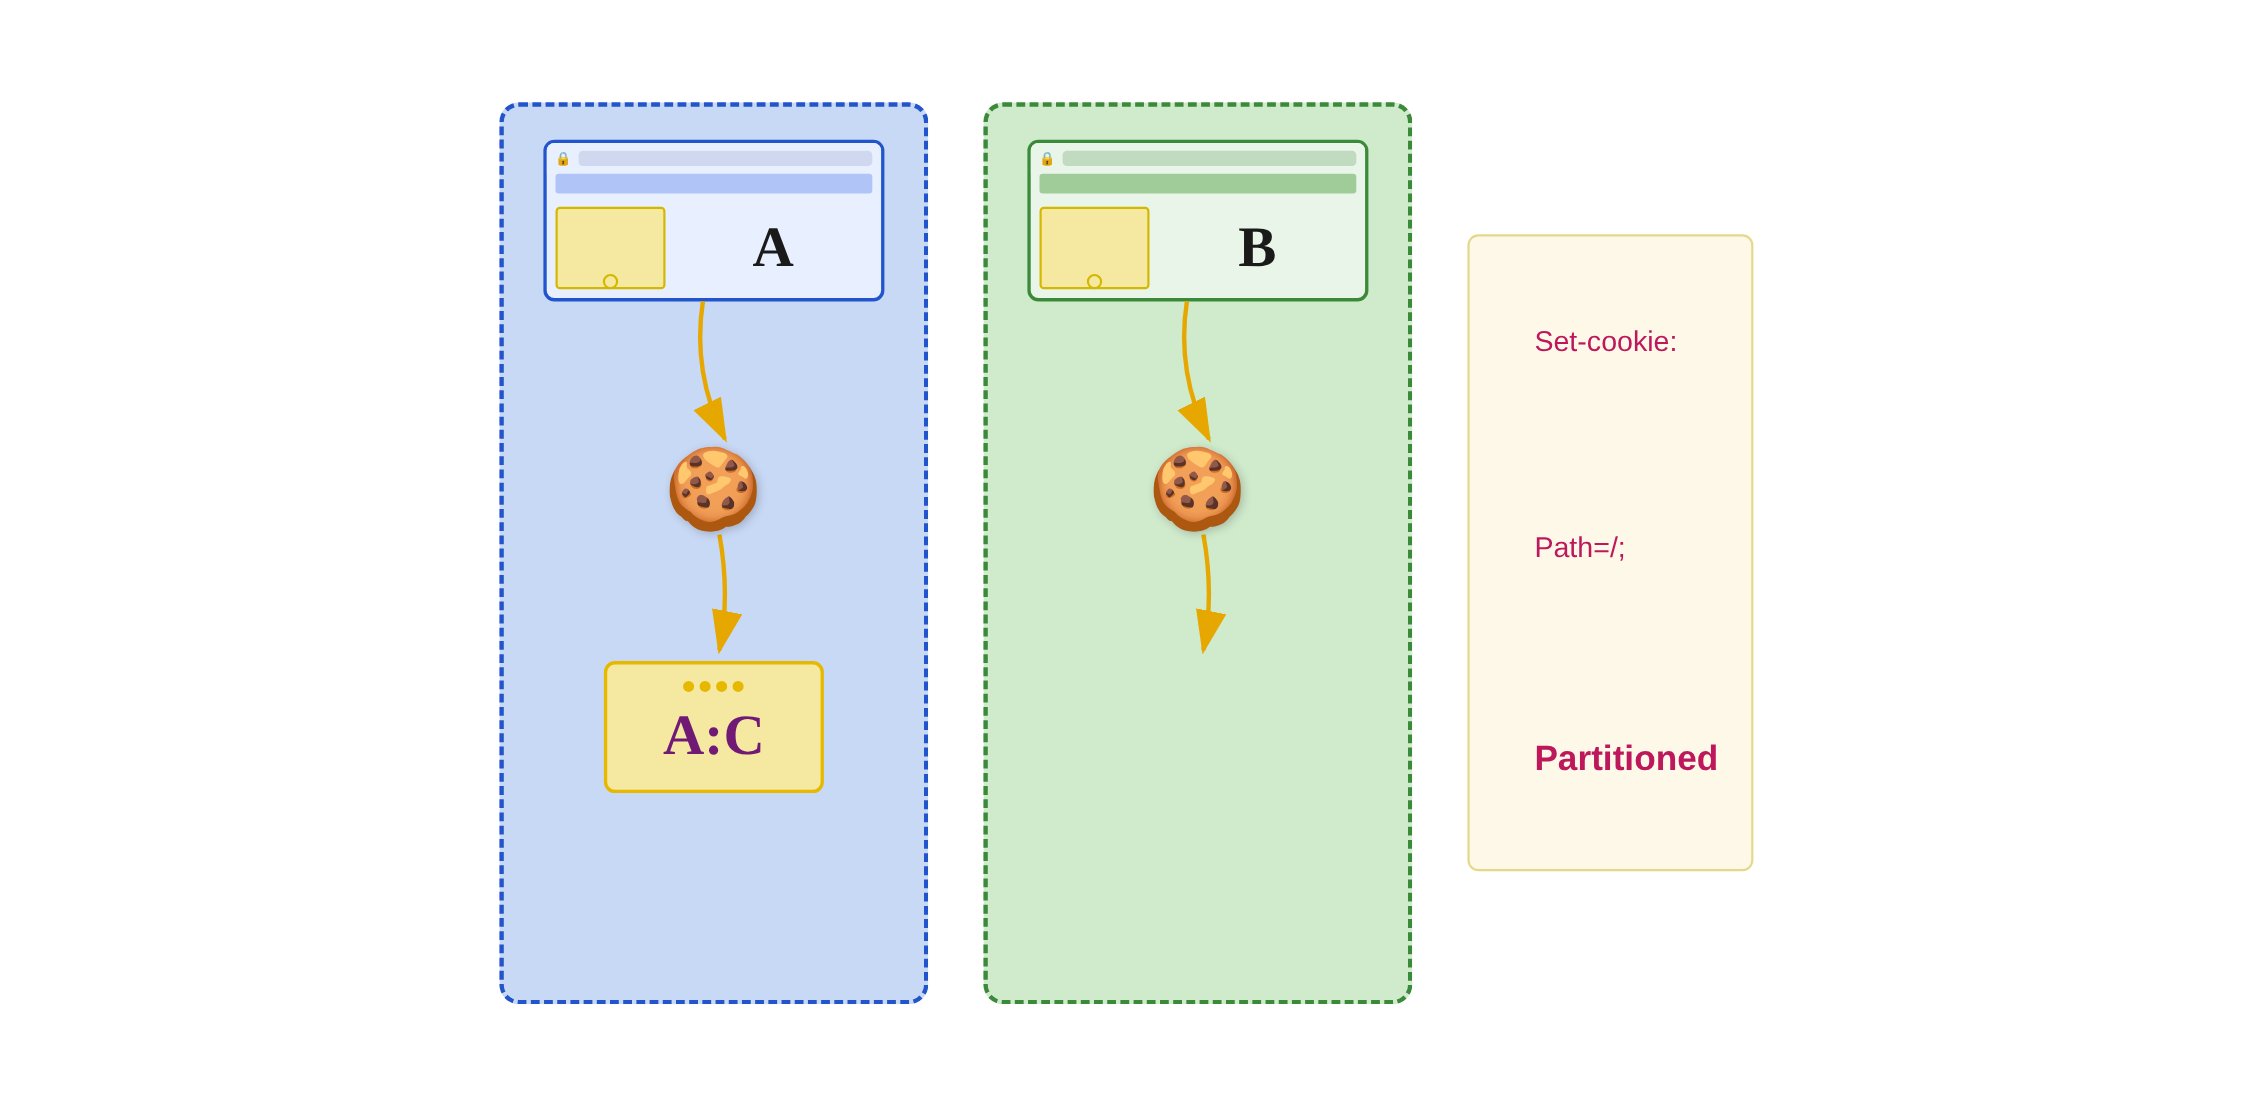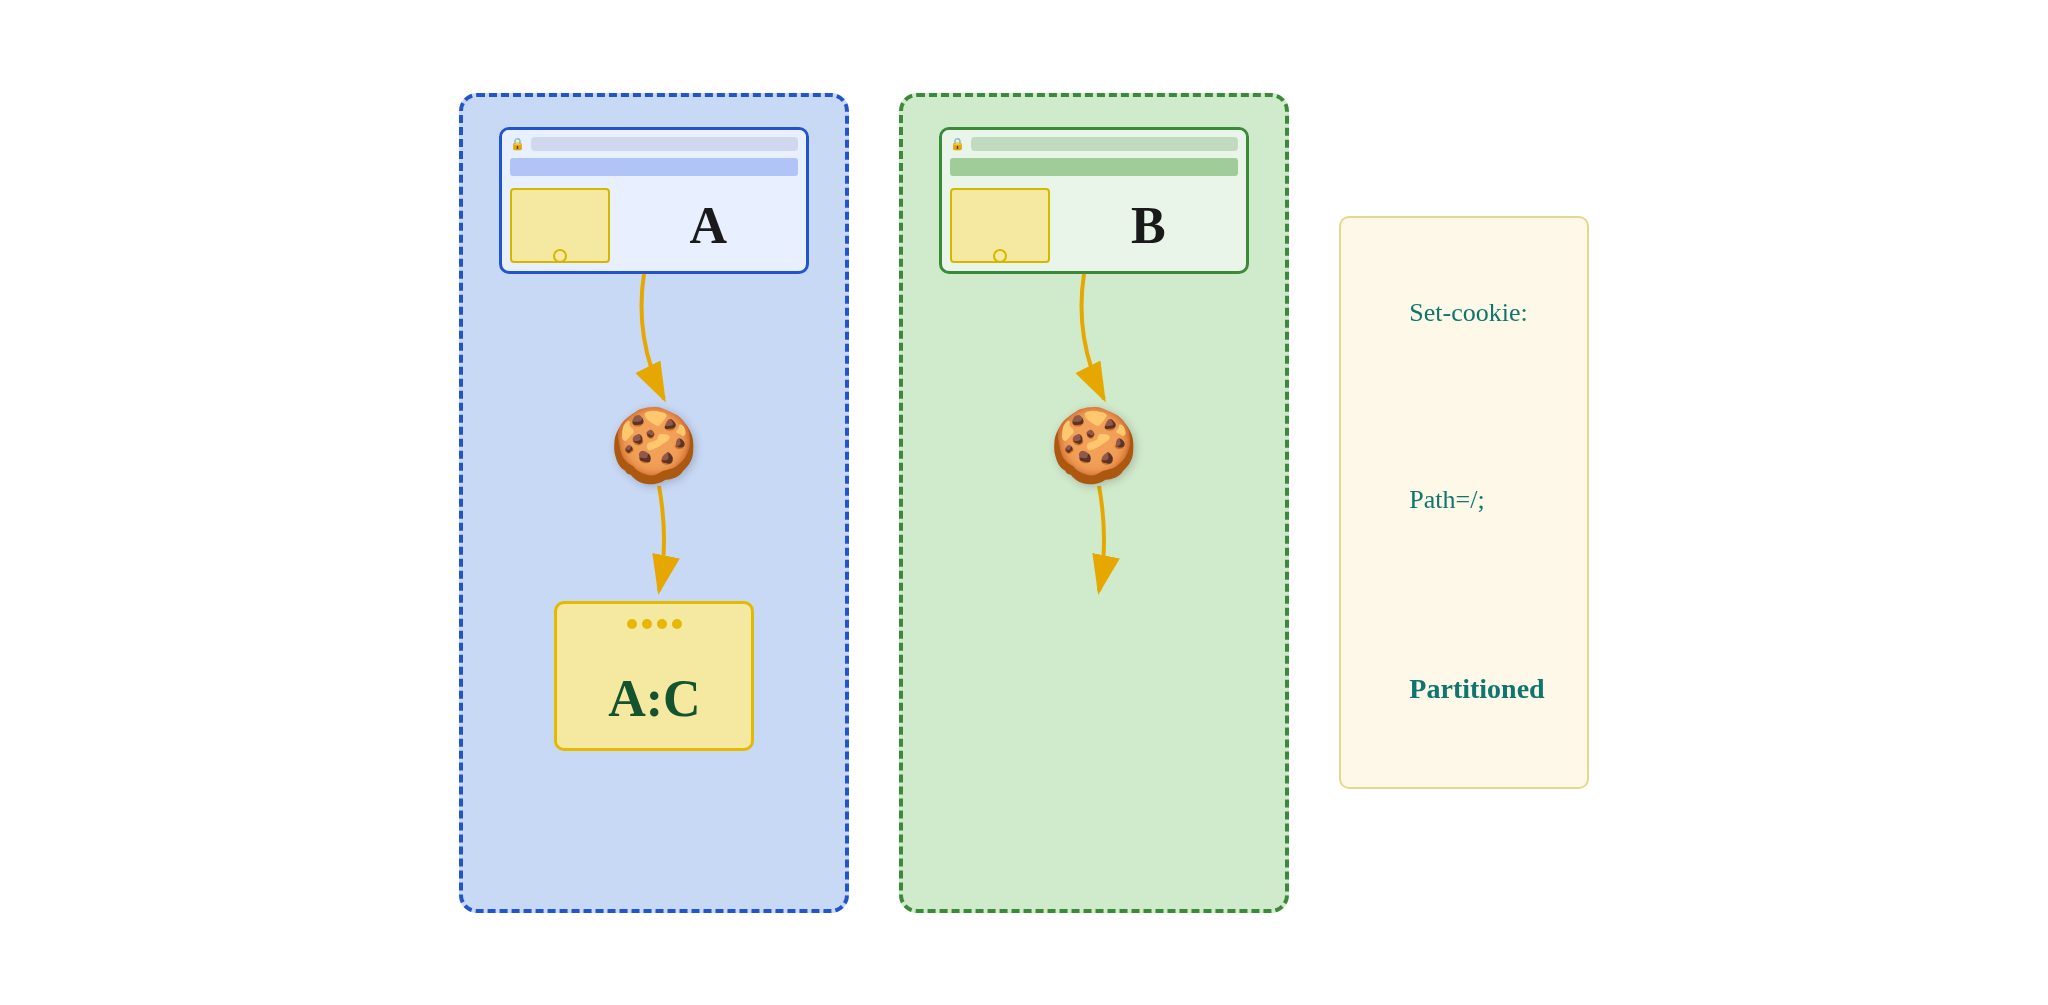--- a/index.html
+++ b/index.html
@@ -190,35 +190,34 @@
     .storage-dot {
       width: 10px;
       height: 10px;
       border-radius: 50%;
       background: #e6b800;
     }
 
     .storage-label {
       font-size: 52px;
       font-weight: bold;
-      color: #14532d;
+      color: #701a75;
       font-family: 'Georgia', serif;
-      margin-top: 30px;
     }
 
     
     .code-box {
       background: #fdf8e8;
       border: 2px solid #e6d88a;
       border-radius: 10px;
-      padding: 25px 42px;
-      font-family: Liberation Serif, serif;
+      padding: 25px 30px;
+      font-family: Liberation Sans, sans-serif;
       font-size: 26px;
       line-height: 1.8;
-      color: #0f766e;
+      color: #be185d;
       white-space: pre;
     }
 
     
     .arrow-svg {
       overflow: visible;
     }
   </style>
 </head>
 <body>
@@ -313,16 +312,16 @@
       </svg>
 
     </div>
   </div>
 
   <div class="code-box">
     <span>Set-cookie:</span><br>
     <br>
     <span>Path=/;</span><br>
     <br>
-    <span style="font-weight:bold; font-size:28px;text-align:right;">Partitioned</span>
+    <span style="font-weight:bold; font-size:32px;text-align:right;">Partitioned</span>
   </div>
 
 </div>
 
 </body></html>

